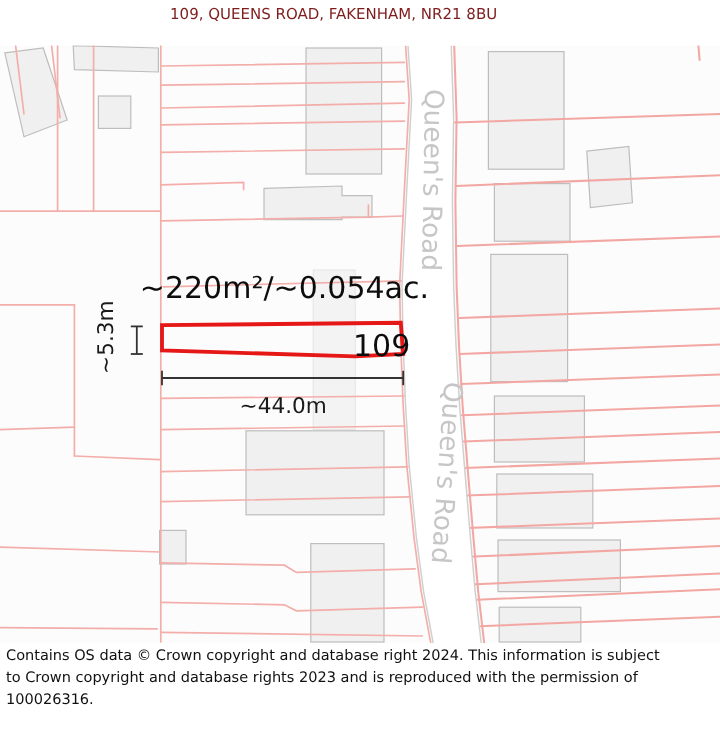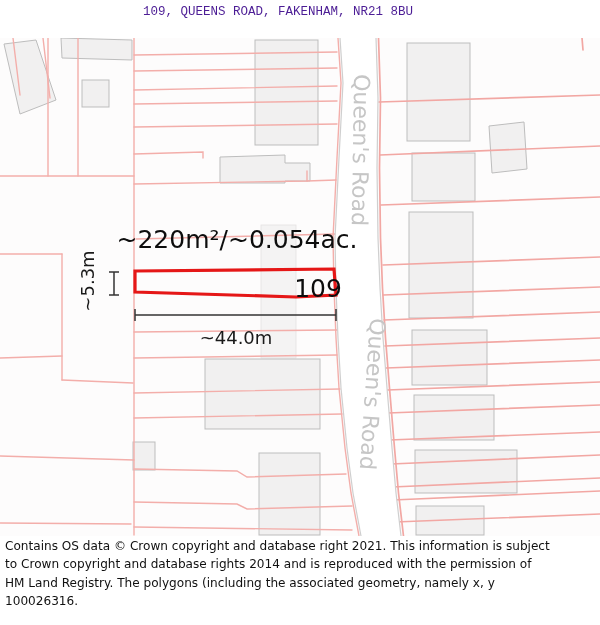--- a/index.html
+++ b/index.html
@@ -3,21 +3,21 @@
 <meta charset="utf-8">
 <style>
   html,body{margin:0;padding:0;}
   body{
     width:600px;height:625px;position:relative;background:#ffffff;
     font-family:"DejaVu Sans","Liberation Sans",sans-serif;color:#111;
     overflow:hidden;
   }
   .header{
     position:absolute;top:4px;left:0;width:556px;text-align:center;
-    font-size:12.5px;line-height:16px;color:#4c1d95;font-family:Liberation Mono, monospace;
+    font-size:12.5px;line-height:16px;color:#7f1d1d;
   }
   .map-wrap{position:absolute;top:38px;left:0;width:600px;height:498px;}
   .footer{
     position:absolute;top:537px;left:5px;width:590px;
     font-size:12.1px;line-height:18.4px;color:#111;letter-spacing:0;
   }
   svg text{font-family:"DejaVu Sans","Liberation Sans",sans-serif;}
   .road-label{fill:#c6c6c6;font-size:22px;}
   .dim-label{fill:#1a1a1a;font-size:18px;}
   .big-label{fill:#0d0d0d;font-size:25px;}
@@ -130,17 +130,16 @@
   </g>
 
   <text class="big-label" x="237" y="210" text-anchor="middle">~220m²/~0.054ac.</text>
   <text class="big-label" x="318" y="259" text-anchor="middle">109</text>
   <text class="dim-label" x="236" y="306" text-anchor="middle">~44.0m</text>
   <text class="dim-label" text-anchor="middle" transform="rotate(-90 94 243)" x="94" y="243">~5.3m</text>
 </svg>
 </div>
 
 <div class="footer">
-  <div>Contains OS data © Crown copyright and database right 2021. This information is subject</div>
-  <div>to Crown copyright and database rights 2014 and is reproduced with the permission of</div>
-  <div>HM Land Registry. The polygons (including the associated geometry, namely x, y</div>
+  <div>Contains OS data © Crown copyright and database right 2024. This information is subject</div>
+  <div>to Crown copyright and database rights 2023 and is reproduced with the permission of</div>
   <div>100026316.</div>
 </div>
 
 </body></html>

